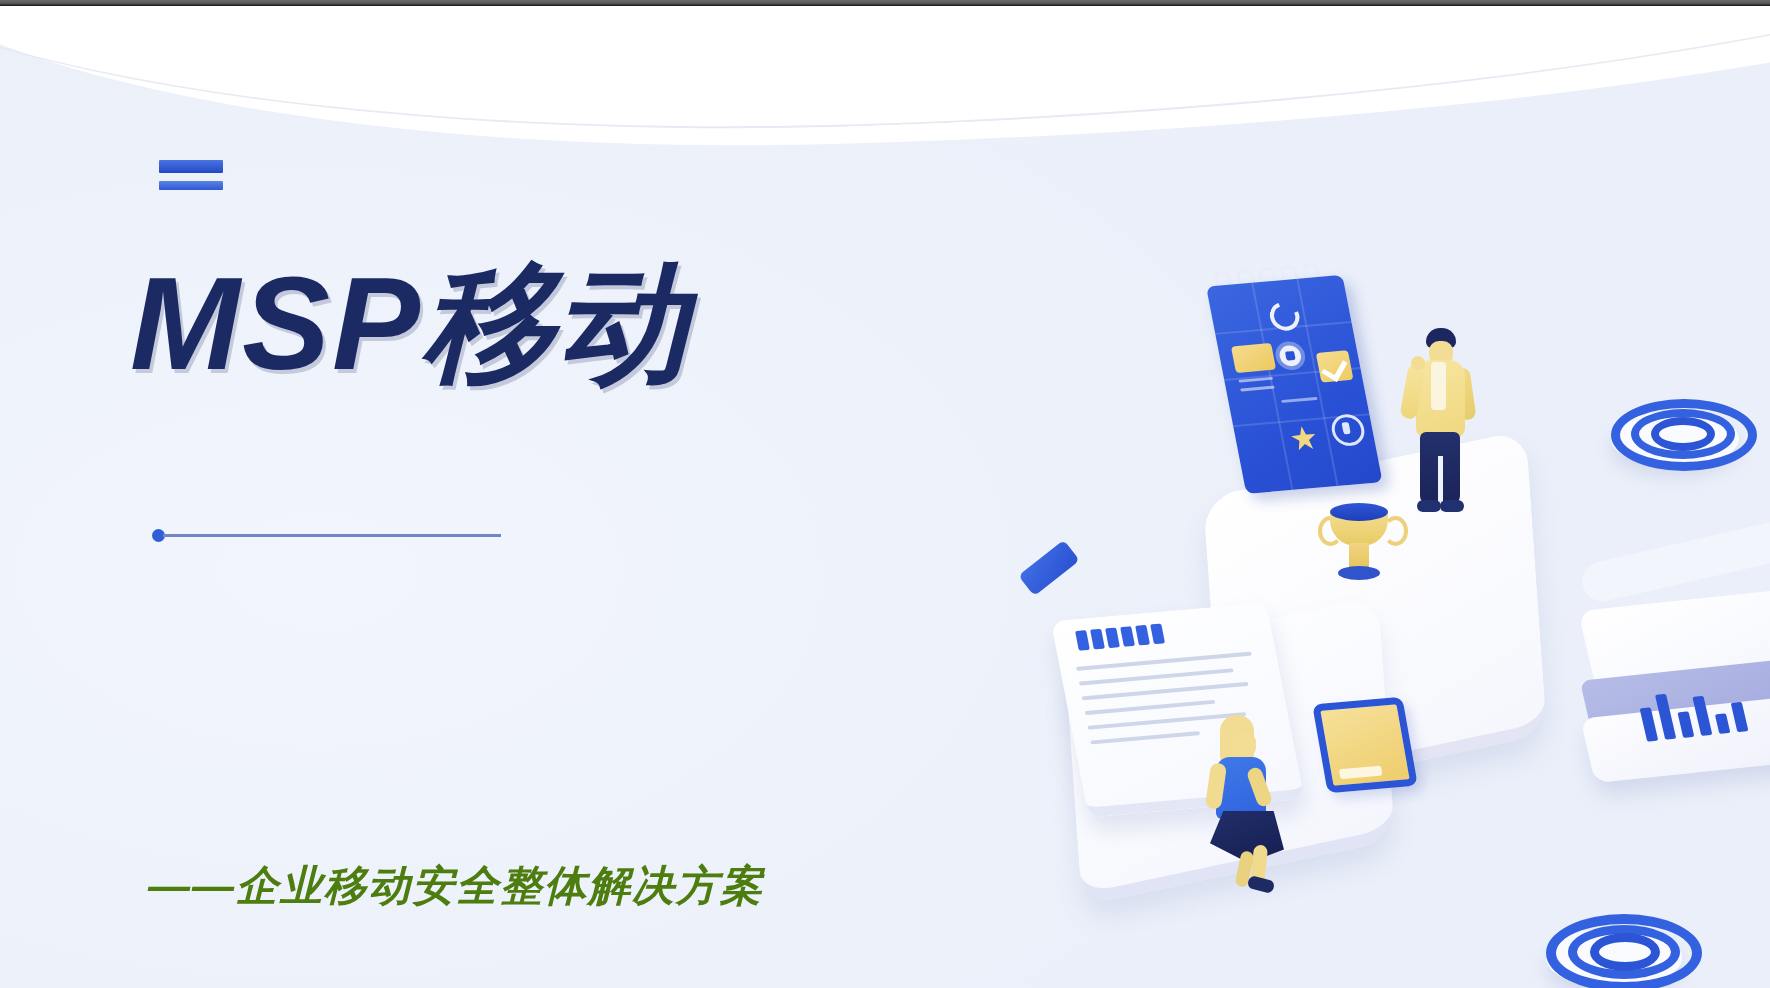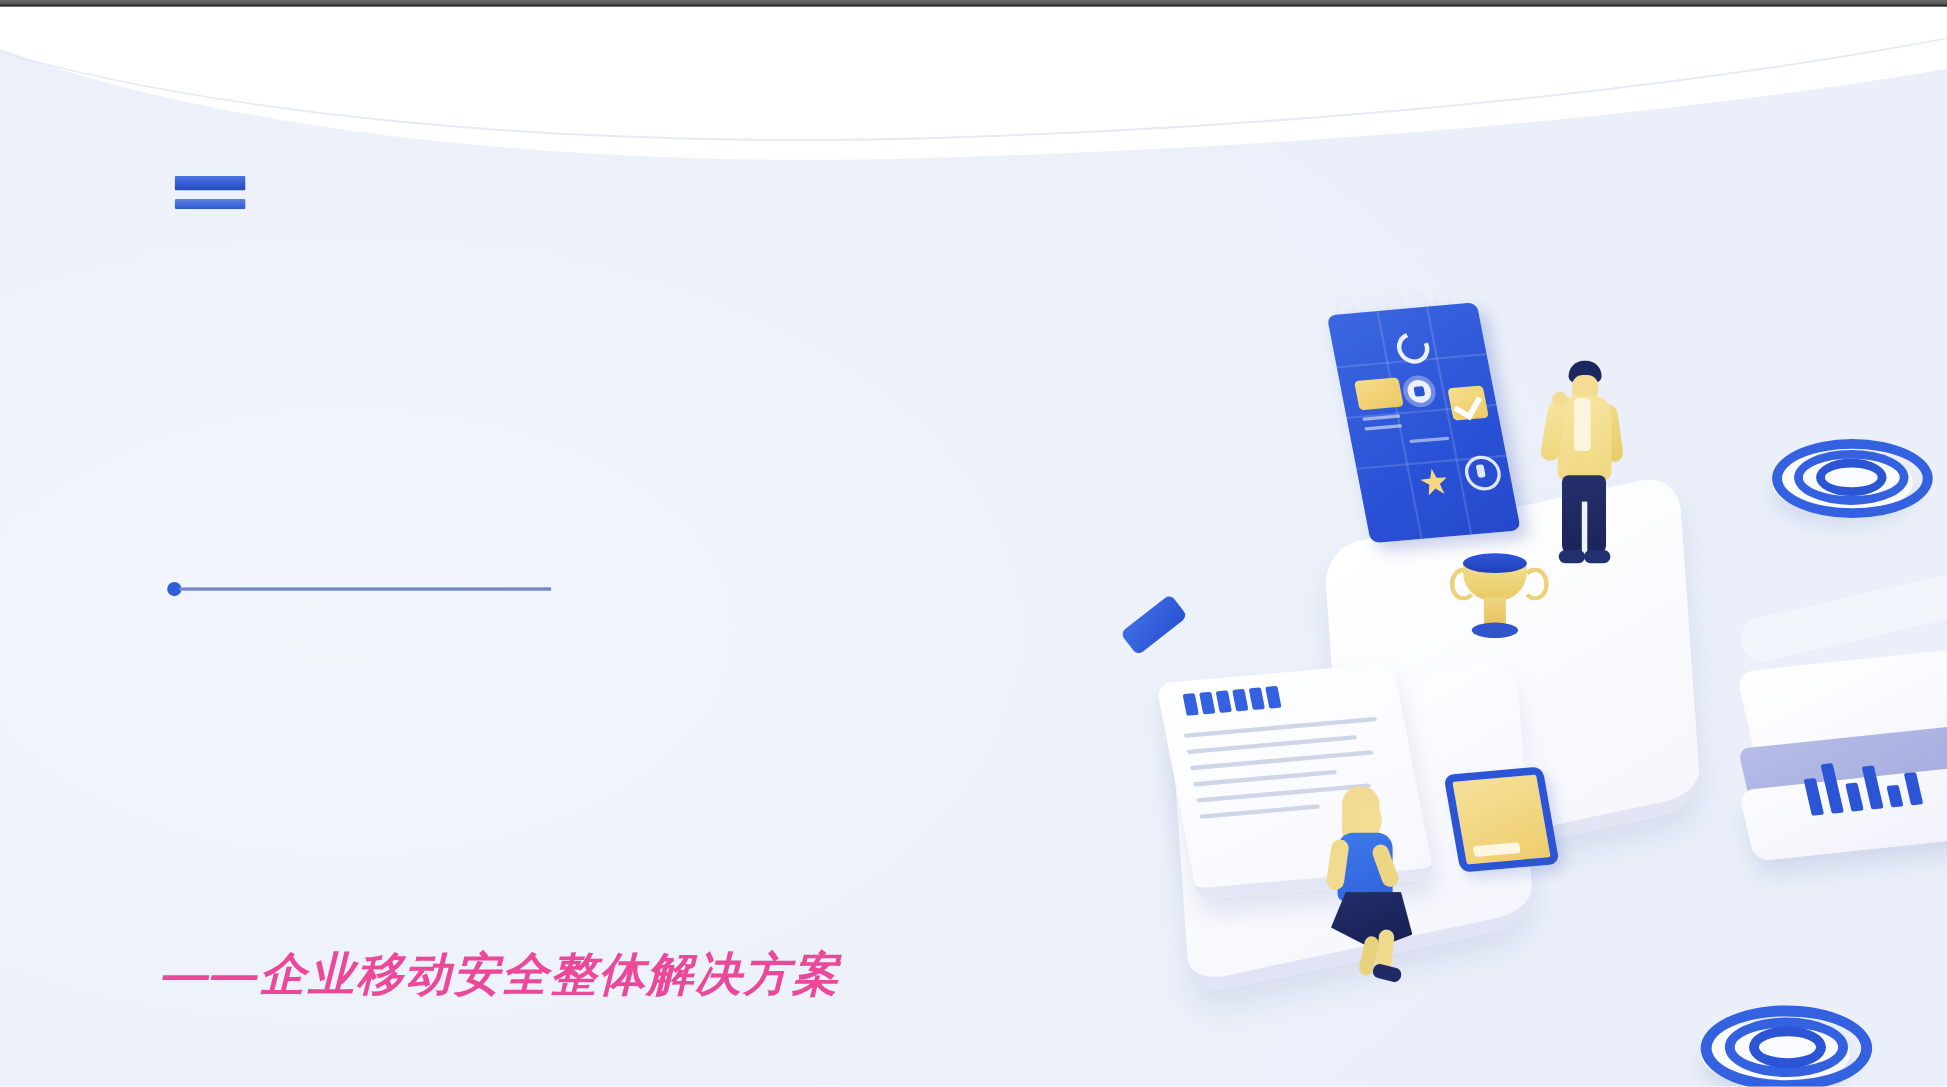--- a/index.html
+++ b/index.html
@@ -94,21 +94,21 @@
     color:#2f5fd8;
     text-shadow:4px 5px 0 rgba(47,95,216,.22);
     white-space:nowrap;
   }
 
   .tagline{
     position:absolute;left:148px;top:858px;z-index:20;
     font-family:"Liberation Sans","DejaVu Sans",sans-serif;
     font-style:italic;font-weight:700;
     font-size:42px;letter-spacing:2px;
-    color:#ec4899;
+    color:#4d7c0f;
     white-space:nowrap;
   }
 
   
   .illus{position:absolute;left:1020px;top:210px;width:760px;height:790px;z-index:15;}
 
   
   .plate{position:absolute;background:#fbfcfe;border-radius:34px;
          box-shadow:0 16px 24px rgba(120,135,190,.16);}
   .plate-top{left:190px;top:255px;width:330px;height:290px;
@@ -278,20 +278,21 @@
   <div class="pale-bg"></div>
   <div class="white-sweep"></div>
   <div class="white-sweep2"></div>
   <div class="hair-arc"></div>
 
   <div class="menu-icon">
     <span class="bar b1"></span>
     <span class="bar b2"></span>
   </div>
 
+  <div class="title-main">MSP移动</div>
 
   <div class="divider">
     <span class="dot"></span>
     <span class="ln"></span>
   </div>
 
 
   <div class="tagline">——企业移动安全整体解决方案</div>
 
   <div class="illus">

